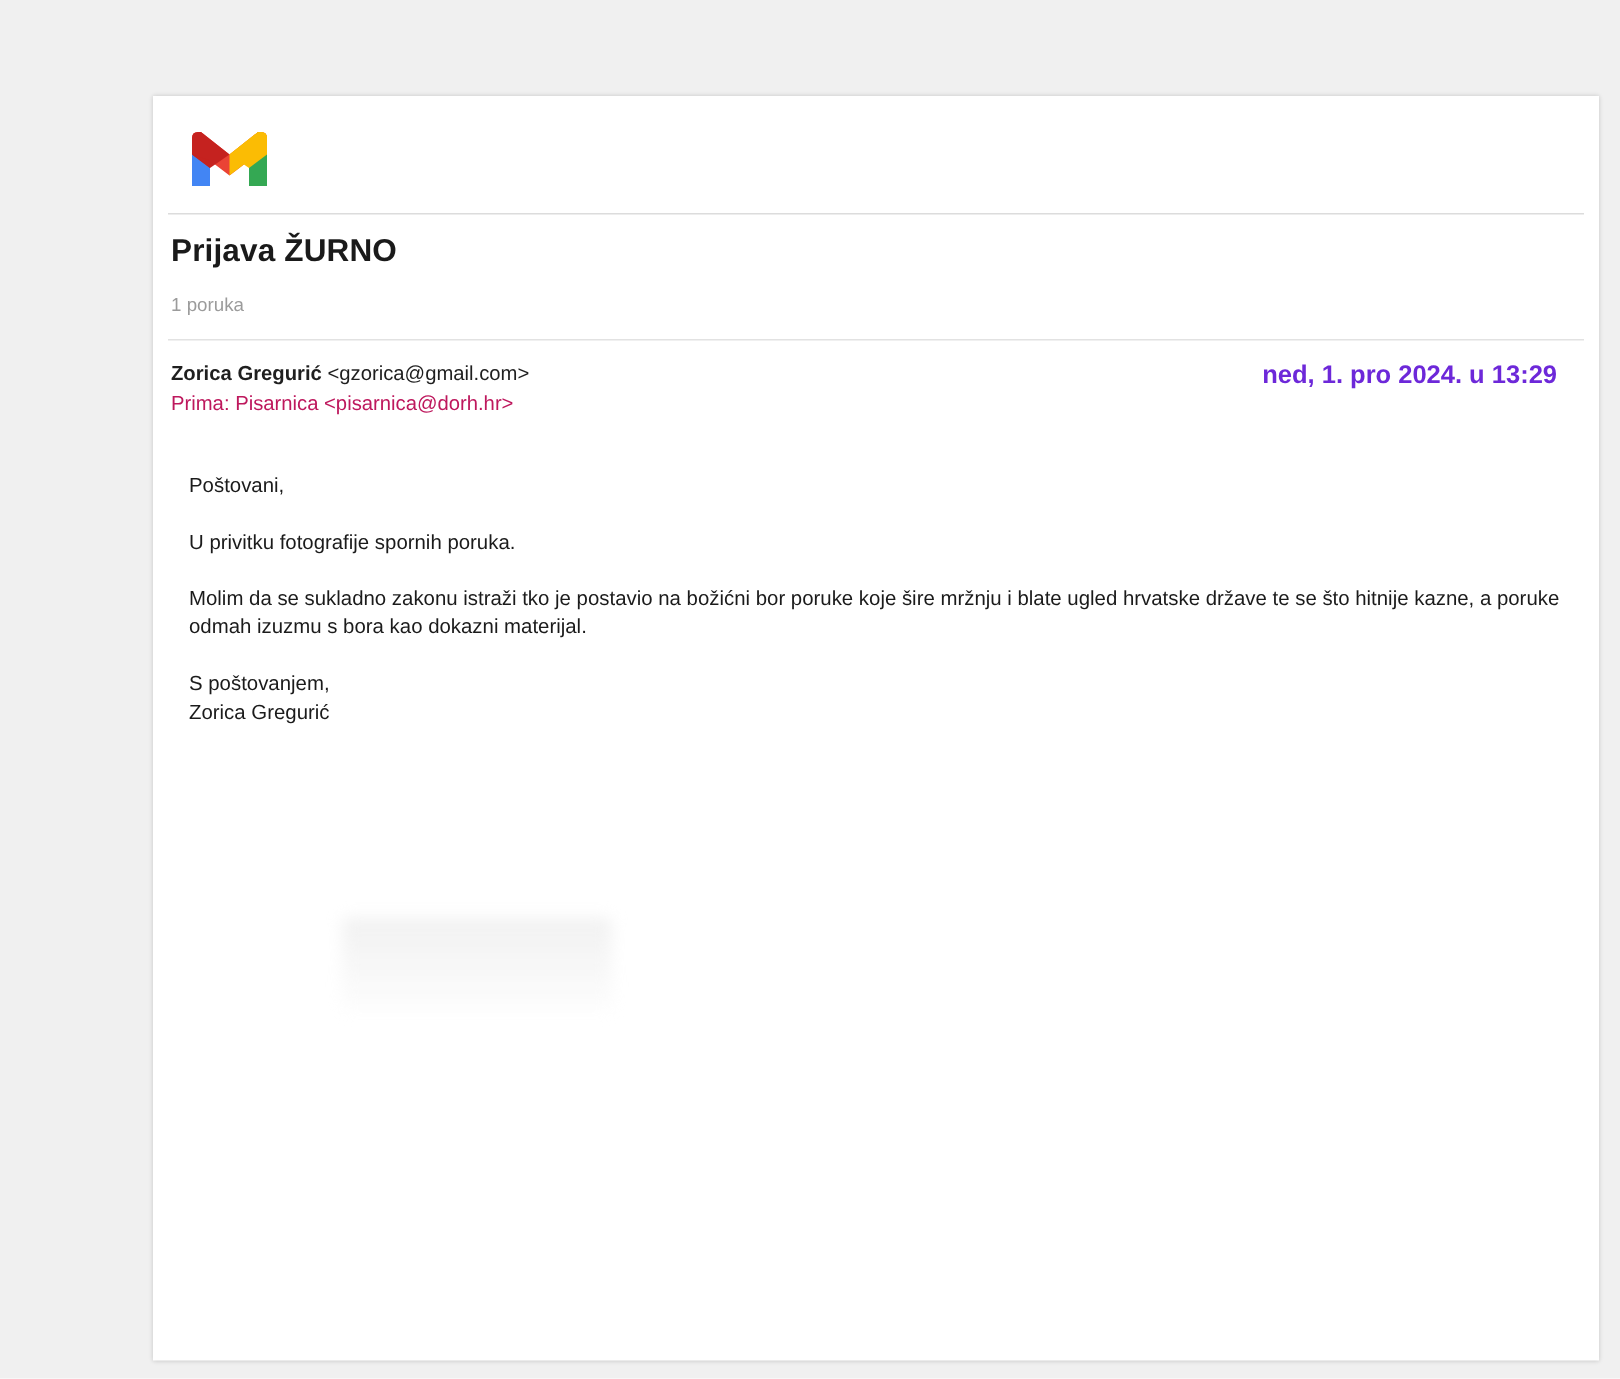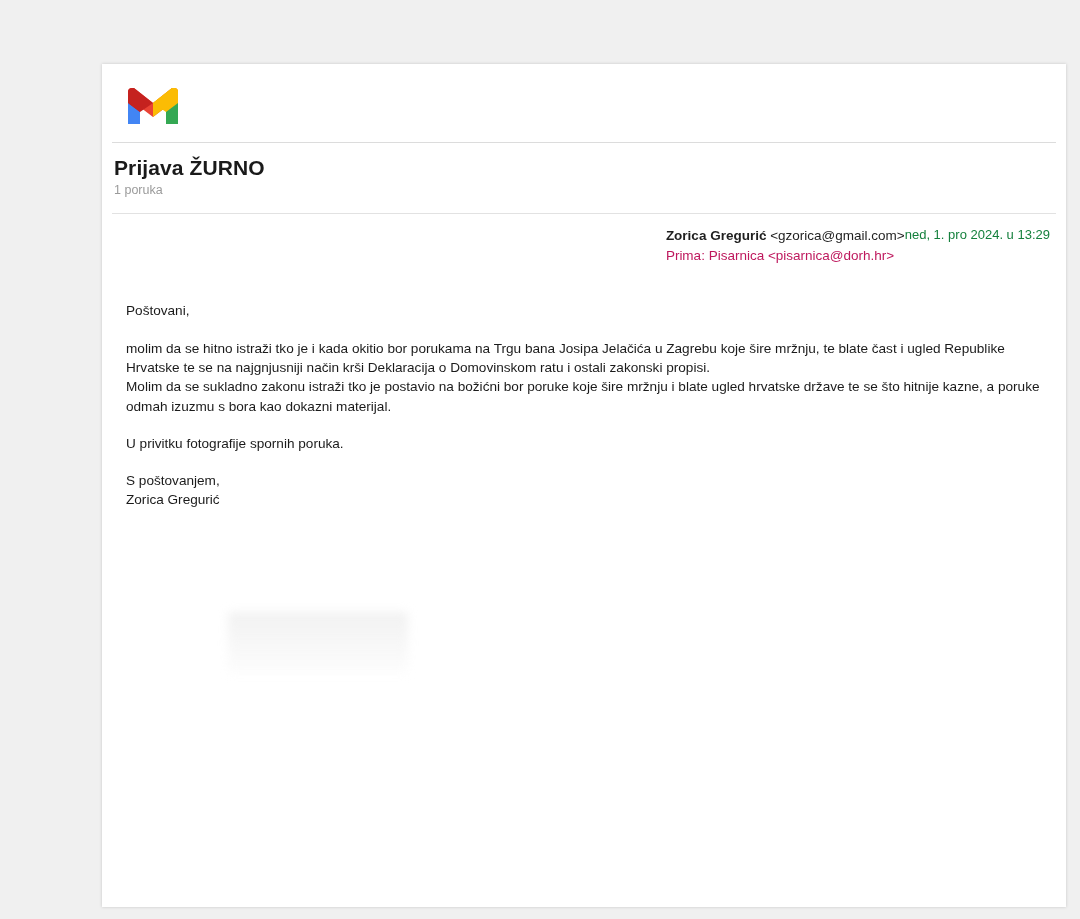--- a/index.html
+++ b/index.html
@@ -50,56 +50,57 @@
     font-size: 21px;
     font-weight: bold;
     color: #1a1a1a;
     letter-spacing: 0.1px;
     line-height: 1.2;
   }
 
   .msg-count {
     font-size: 12.5px;
     color: #9b9b9b;
-    margin-top: 3px;
+    margin-top: 16px;
   }
 
   .divider2 {
     height: 1px;
     background: #e2e2e2;
     margin: 6px 10px 0 10px;
   }
 
   .header-row {
     display: flex;
-    justify-content: flex-end;
+    justify-content: space-between;
     align-items: flex-start;
-    padding: 12px 16px 0 12px;
+    padding: 12px 28px 0 12px;
   }
 
   .from-block {
     font-size: 13.5px;
     color: #1f1f1f;
     line-height: 1.45;
   }
 
   .from-name {
     font-weight: bold;
   }
 
   .to-line {
     font-size: 13.5px;
     color: #be185d;
   }
 
   .date {
-    font-size: 13px;
-    color: #15803d;
+    font-size: 17px;
+    color: #6d28d9;
     white-space: nowrap;
     padding-top: 1px;
+    font-weight: bold;
   }
 
   .body {
     padding: 36px 14px 0 24px;
     font-size: 13.6px;
     color: #1b1b1b;
     line-height: 1.42;
   }
 
   .body p {
@@ -160,23 +161,22 @@
         <span class="from-name">Zorica Gregurić</span>
         <span>&lt;gzorica@gmail.com&gt;</span>
       </div>
       <div class="to-line">Prima: Pisarnica &lt;pisarnica@dorh.hr&gt;</div>
     </div>
     <div class="date">ned, 1. pro 2024. u 13:29</div>
   </div>
 
   <div class="body">
     <p>Poštovani,</p>
-    <p class="tight">molim da se hitno istraži tko je i kada okitio bor porukama na Trgu bana Josipa Jelačića u Zagrebu koje šire mržnju, te blate čast i ugled Republike Hrvatske te se na  najgnjusniji način krši Deklaracija o Domovinskom ratu i ostali zakonski propisi.</p>
+    <p>U privitku fotografije spornih poruka.</p>
     <p>Molim da se sukladno zakonu istraži tko je postavio na božićni bor poruke koje šire mržnju i blate ugled hrvatske države te se što hitnije kazne, a poruke odmah izuzmu s bora kao dokazni materijal.</p>
-    <p>U privitku fotografije spornih poruka.</p>
     <div class="sign">
       <div>S poštovanjem,</div>
       <div>Zorica Gregurić</div>
     </div>
   </div>
 
   <div class="ghost"></div>
 </div>
 
 </body></html>

